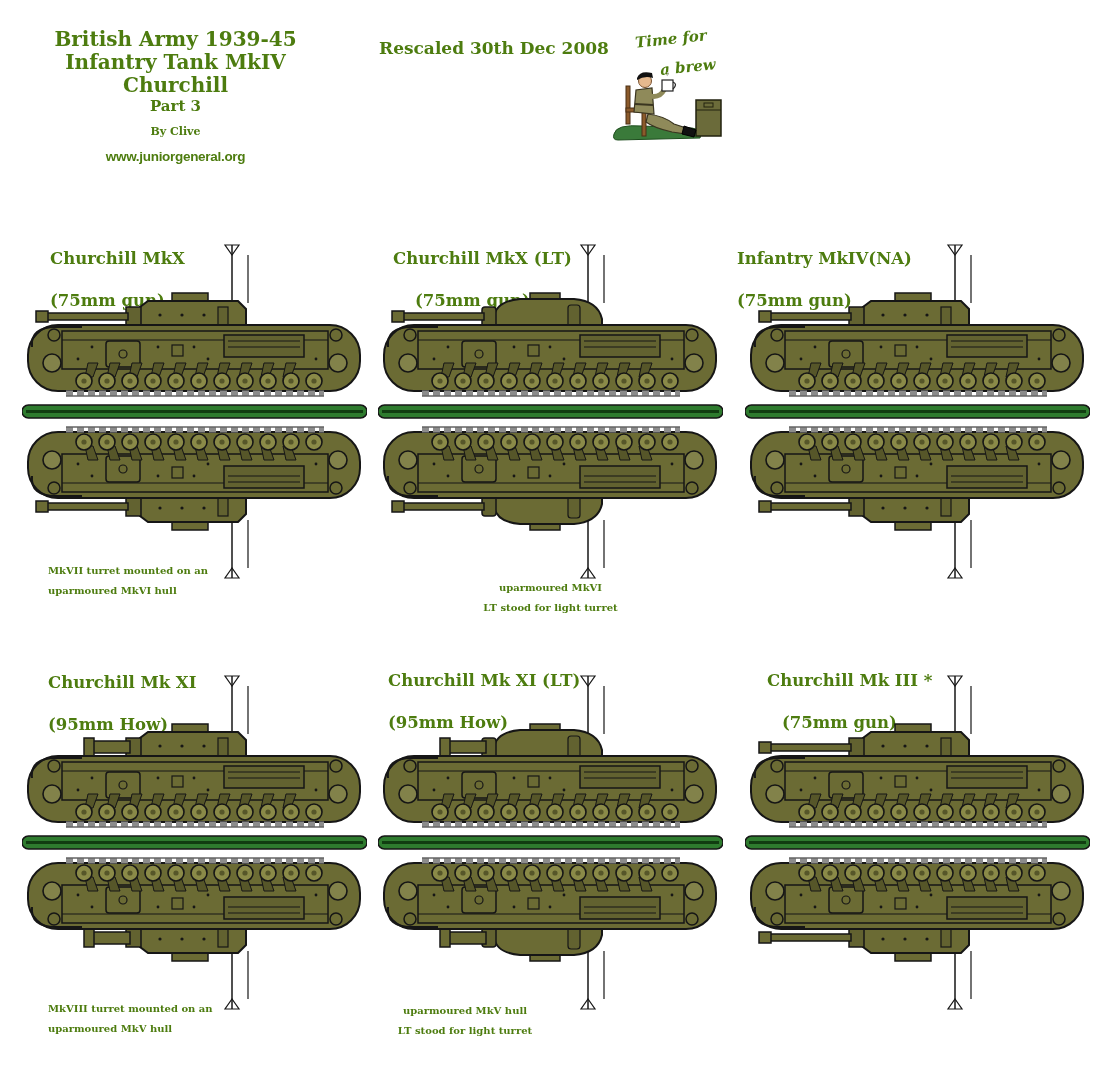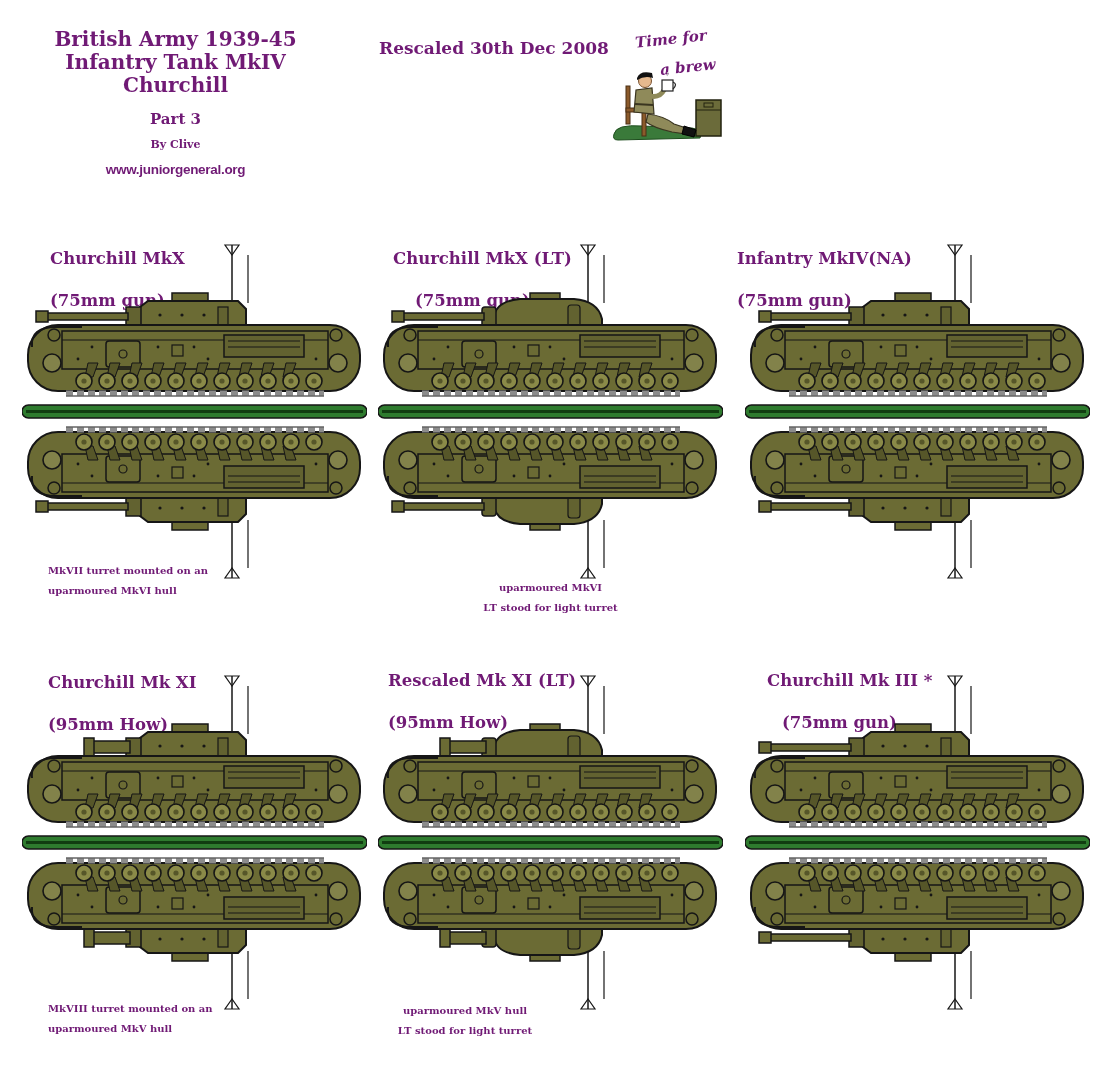--- a/index.html
+++ b/index.html
@@ -1,22 +1,22 @@
 <!DOCTYPE html>
 <html><head>
 <meta charset="utf-8">
 <style>
   html,body{margin:0;padding:0;background:#ffffff;}
   .page{position:relative;width:1120px;height:1080px;background:#fff;overflow:hidden;
-        font-family:"DejaVu Serif",serif;color:#701a75;}
+        font-family:"DejaVu Serif",serif;color:#4d7c0f;}
 
   
   .title-block{position:absolute;left:38px;top:28px;width:275px;text-align:center;font-weight:bold;}
   .title-line{font-size:20px;line-height:23px;font-weight:bold;}
-  .part-line{font-size:15px;margin-top:13px;font-weight:bold;}
+  .part-line{font-size:15px;margin-top:0;font-weight:bold;}
   .author-line{font-size:11px;margin-top:10px;font-weight:bold;}
   .site-line{font-family:"Liberation Sans",sans-serif;font-size:13.5px;margin-top:11px;
              font-weight:bold;letter-spacing:-0.3px;}
   .rescaled{position:absolute;left:379px;top:38px;font-size:17px;font-weight:bold;}
 
   
   .cartoon{position:absolute;left:598px;top:22px;width:135px;height:120px;}
   .brew-text{position:absolute;font-style:italic;font-weight:bold;font-size:15px;
              transform:rotate(-6deg);white-space:nowrap;}
   .brew-1{left:37px;top:8px;}
@@ -259,21 +259,21 @@
   </div>
   <svg class="tank-fig" style="left:22px;top:674px" viewBox="0 0 345 337">
     <use href="#tank-box-short"></use>
     <use href="#stand-bar"></use>
     <use href="#tank-box-short" transform="translate(0,337) scale(1,-1)"></use>
   </svg>
   <div class="tank-caption" style="left:48px;top:999px">MkVIII turret mounted on an
 uparmoured MkV hull</div>
 
   <div class="tank-label" style="left:388px;top:649px">
-    <div class="l1">Rescaled Mk XI (LT)</div>
+    <div class="l1">Churchill Mk XI (LT)</div>
     <div class="l2">(95mm How)</div>
   </div>
   <svg class="tank-fig" style="left:378px;top:674px" viewBox="0 0 345 337">
     <use href="#tank-round-short"></use>
     <use href="#stand-bar"></use>
     <use href="#tank-round-short" transform="translate(0,337) scale(1,-1)"></use>
   </svg>
   <div class="tank-caption cap-center" style="left:320px;top:1001px;width:290px">uparmoured MkV hull
 LT stood for light turret</div>
 

